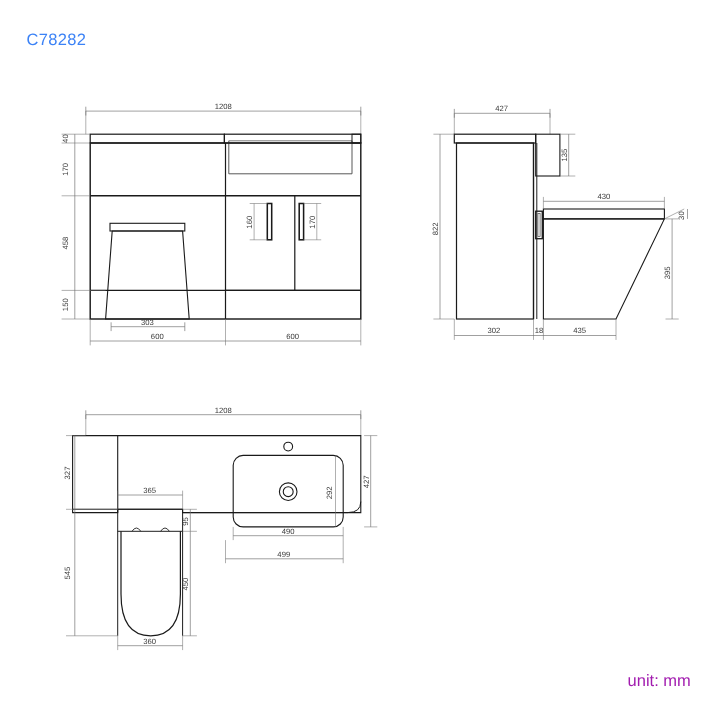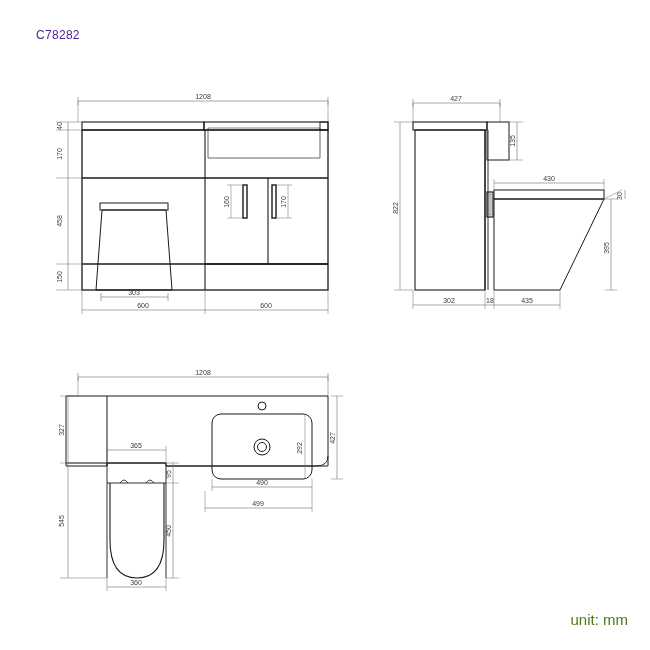--- a/index.html
+++ b/index.html
@@ -10,32 +10,32 @@
   body {
     width: 650px;
     height: 650px;
     position: relative;
     font-family: "Liberation Sans", sans-serif;
     color: #1a1a1a;
     overflow: hidden;
   }
   #drawing-title {
     position: absolute;
-    left: 36px;
+    left: 24px;
     top: 28px;
-    font-size: 12px;
+    font-size: 15px;
     letter-spacing: 0.3px;
-    color: #4c1d95;
+    color: #3b82f6;
   }
   #unit-note {
     position: absolute;
     right: 22px;
     bottom: 22px;
     font-size: 15px;
-    color: #4d7c0f;
+    color: #a21caf;
     margin-top: 42px;
   }
   #cad-canvas {
     position: absolute;
     left: 0;
     top: 0;
     width: 650px;
     height: 650px;
   }
   .dim-text {

